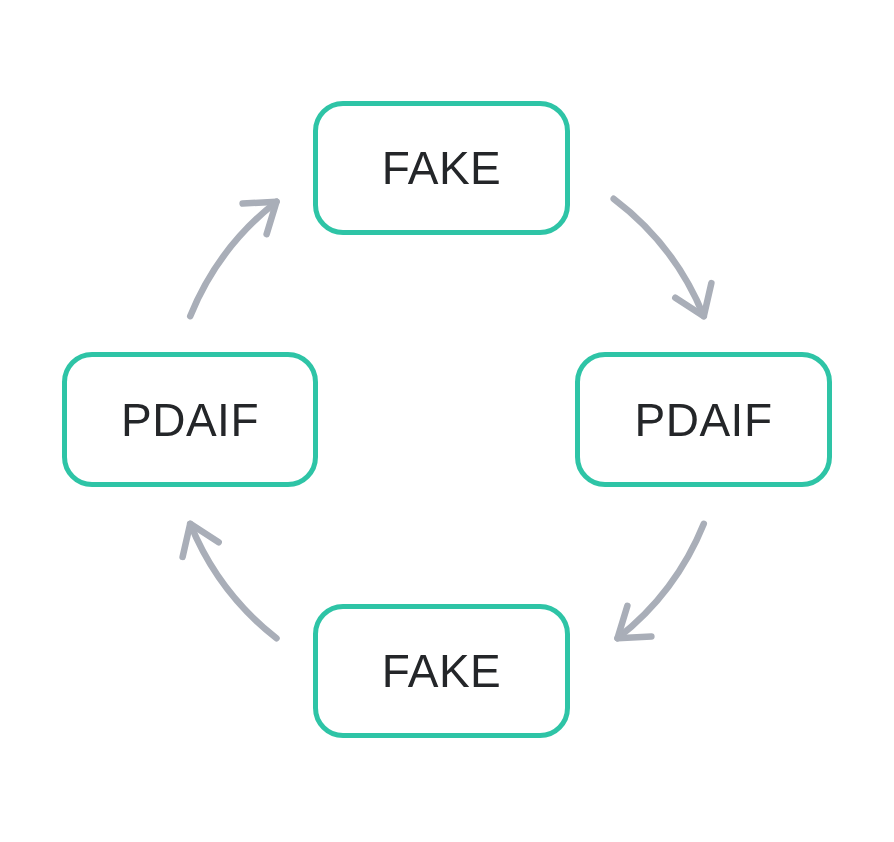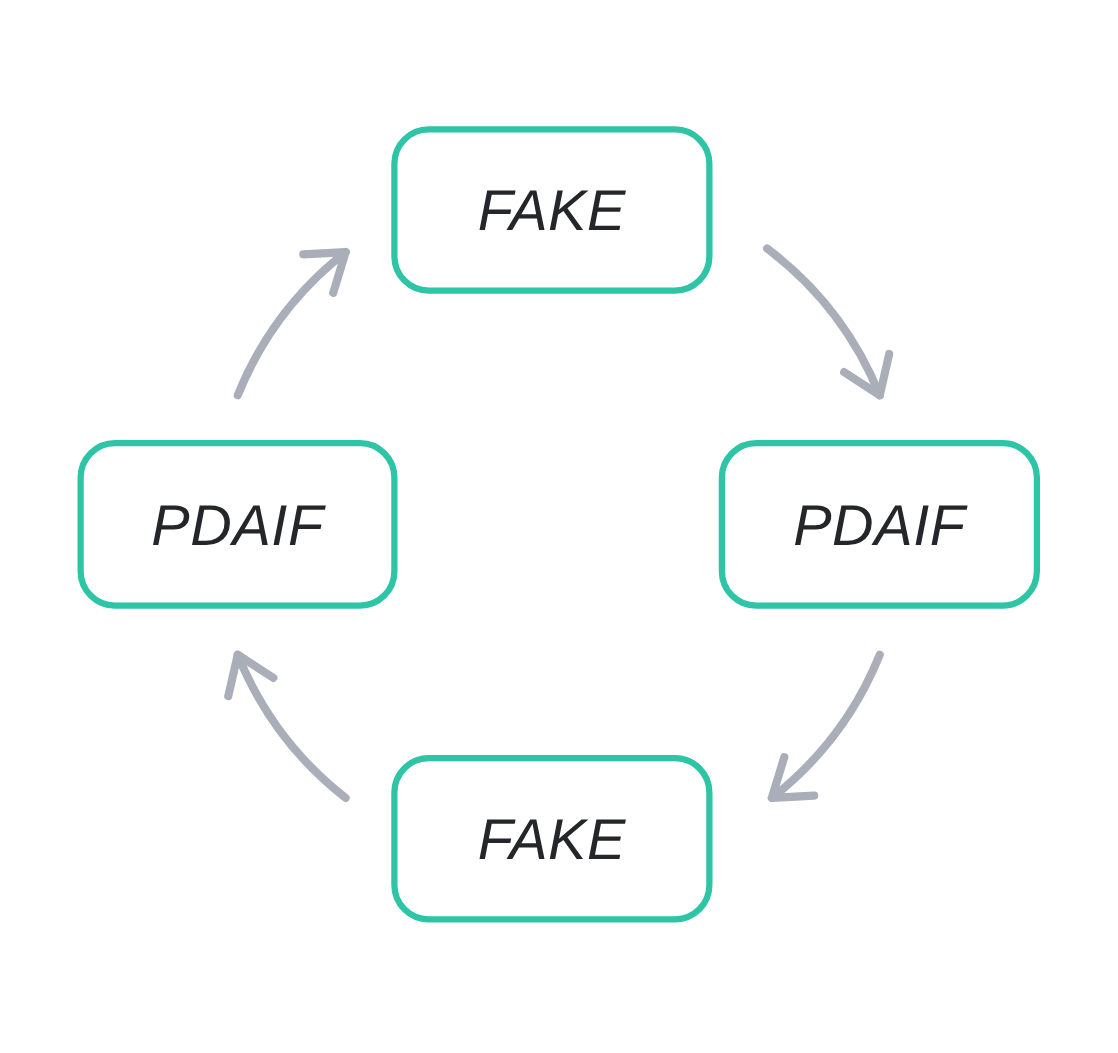--- a/index.html
+++ b/index.html
@@ -13,21 +13,20 @@
   body {
     background: var(--background);
     font-family: "Liberation Sans", "DejaVu Sans", sans-serif;
   }
   .canvas {
     position: relative;
     width: 894px;
     height: 842px;
     background: var(--background);
     overflow: hidden;
-    font-style: italic;
   }
   .arrows-layer {
     position: absolute;
     inset: 0;
     pointer-events: none;
   }
   .arrows-layer path {
     fill: none;
     stroke: var(--arrow);
     stroke-width: 6.5;

